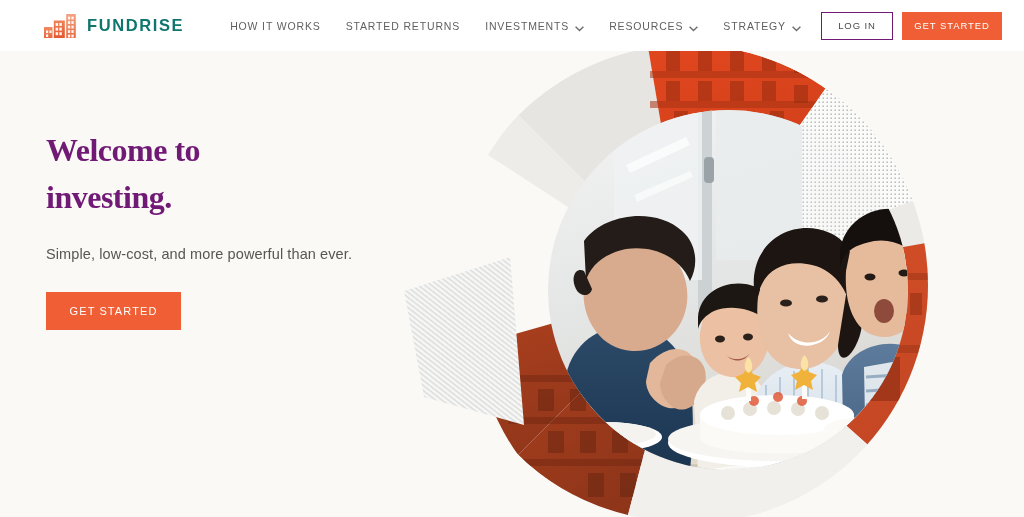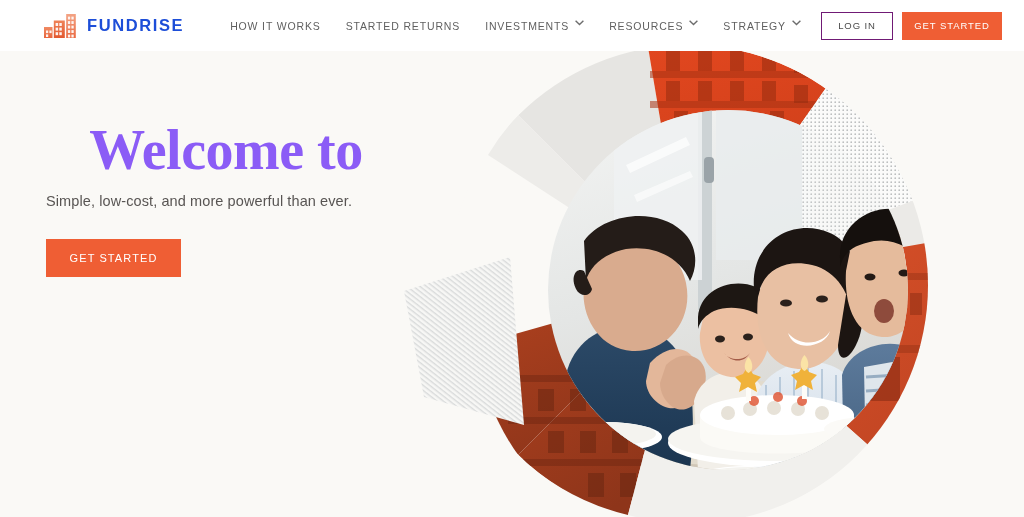--- a/index.html
+++ b/index.html
@@ -17,27 +17,27 @@
     width: 1024px; height: 51px;
     background: #ffffff;
     display: flex; align-items: center;
     z-index: 40;
   }
   .logo { display: flex; align-items: center; margin-left: 44px; }
   .logo-mark { width: 34px; height: 24px; position: relative; display: block; }
   .logo-word {
     margin-left: 9px;
     font-size: 16.5px; font-weight: bold;
-    letter-spacing: 1.6px; color: #1d4ed8;
+    letter-spacing: 1.6px; color: #0f766e;
     font-family: "Liberation Sans", sans-serif;
   }
 
   .nav { display: flex; align-items: center; margin-left: 46px; }
   .nav-item {
-    display: flex; align-items: flex-start;
+    display: flex; align-items: flex-end;
     font-size: 10.5px; letter-spacing: 0.85px;
     color: #5f5f5f; margin-right: 25px;
     cursor: pointer; white-space: nowrap;
   }
   .nav-item .chev { margin-left: 6px; display: inline-block; line-height: 0; }
   .chev svg { display: block; }
 
   .header-actions {
     position: absolute; right: 22px; top: 0; height: 51px;
     display: flex; align-items: center;
@@ -57,25 +57,25 @@
     cursor: pointer; border: none;
   }
 
   
   .hero { position: absolute; top: 51px; left: 0; width: 1024px; height: 466px; }
 
   .hero-copy { position: absolute; left: 46px; top: 76px; width: 360px; z-index: 20; }
   .headline {
     font-family: "Liberation Serif", serif;
     font-weight: bold;
-    font-size: 56px; line-height: 47px;
-    color: #8b5cf6; letter-spacing: -0.5px; text-align: center;
+    font-size: 32px; line-height: 47px;
+    color: #701a75; letter-spacing: -0.5px;
   }
   .subhead {
-    margin-top: 19px;
+    margin-top: 25px;
     font-size: 14.5px; color: #585553; letter-spacing: 0.1px;
   }
   .btn-hero {
     margin-top: 30px;
     width: 135px; height: 38px;
     background: #ef5e34; color: #fff;
     font-size: 11px; letter-spacing: 1.1px;
     display: flex; align-items: center; justify-content: center;
     cursor: pointer; border: none;
   }
@@ -174,20 +174,21 @@
       <div class="btn-login">LOG IN</div>
       <div class="btn-started-sm">GET STARTED</div>
     </div>
   </div>
 
   <div class="hero">
 
     <div class="hero-copy">
       <div class="headline">
         <div>Welcome to</div>
+        <div>investing.</div>
       </div>
       <div class="subhead">Simple, low-cost, and more powerful than ever.</div>
       <div class="btn-hero">GET STARTED</div>
     </div>
 
     <div class="art">
       <svg viewBox="0 0 626 472" width="626" height="472">
         <defs>
           <pattern id="dots" width="4" height="4" patternUnits="userSpaceOnUse">
             <rect width="4" height="4" fill="#fbfbfa"></rect>

